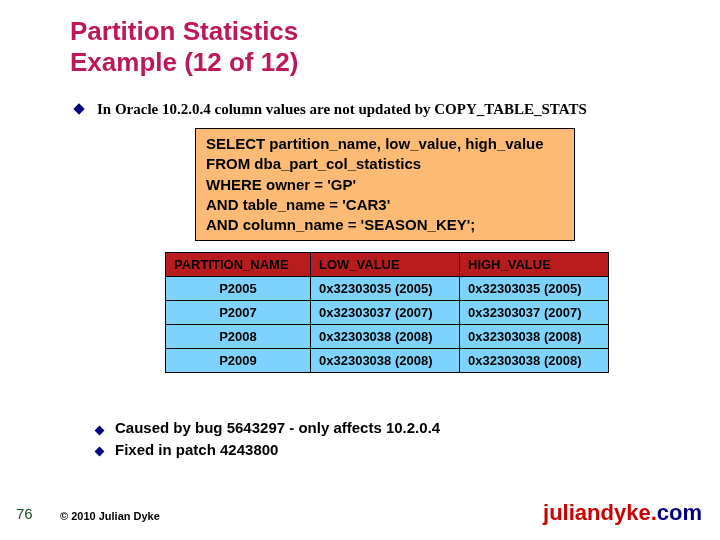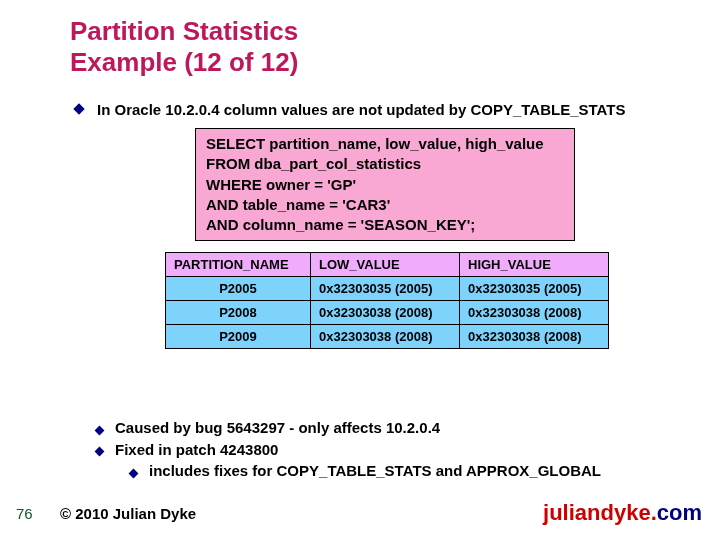--- a/index.html
+++ b/index.html
@@ -21,20 +21,21 @@
     font-weight: bold;
     color: #be185d;
     line-height: 1.2;
   }
   .main-bullet-row {
     position: absolute;
     left: 75px;
     top: 100px;
     display: flex;
     align-items: flex-start;
+    font-family: Liberation Serif, serif;
   }
   .diamond {
     width: 8px;
     height: 8px;
     background: #000080;
     transform: rotate(45deg);
     flex: none;
     margin-top: 5px;
     margin-right: 14px;
   }
@@ -49,21 +50,21 @@
   }
   .bullet-text {
     font-size: 15px;
     font-weight: bold;
     line-height: 1.3;
   }
   .sql-box {
     position: absolute;
     left: 195px;
     top: 128px;
-    background: #f9a8d4;
+    background: #fdba74;
     border: 1px solid #000;
     box-sizing: border-box;
     padding: 5px 10px 5px 10px;
     font-size: 15px;
     font-weight: bold;
     line-height: 1.35;
     white-space: nowrap;
     width: 380px;
   }
   .tbl {
@@ -74,21 +75,21 @@
     font-size: 13px;
     font-weight: bold;
   }
   .tbl th, .tbl td {
     border: 1px solid #000;
     padding: 4px 8px;
     text-align: left;
     background: #7dd3fc;
   }
   .tbl th {
-    background: #f0abfc;
+    background: #b91c1c;
   }
   .tbl td.pn {
     text-align: center;
     width: 128px;
   }
   .tbl th.pn {
     text-align: left;
     width: 128px;
   }
   .tbl td.val, .tbl th.val {
@@ -115,21 +116,21 @@
     position: absolute;
     left: 16px;
     bottom: 18px;
     font-size: 15px;
     color: #14532d;
   }
   .copyright {
     position: absolute;
     left: 60px;
     bottom: 18px;
-    font-size: 15px;
+    font-size: 11px;
     font-weight: bold;
   }
   .site {
     position: absolute;
     right: 18px;
     bottom: 14px;
     font-size: 22px;
     font-weight: bold;
     color: #cc0000;
     margin-left: 33px;
@@ -163,20 +164,25 @@
   <tbody>
       <tr>
     <th class="pn">PARTITION_NAME</th>
     <th class="val">LOW_VALUE</th>
     <th class="val">HIGH_VALUE</th>
   </tr>
   <tr>
     <td class="pn">P2005</td>
     <td class="val">0x32303035 (2005)</td>
     <td class="val">0x32303035 (2005)</td>
+  </tr>
+  <tr>
+    <td class="pn">P2007</td>
+    <td class="val">0x32303037 (2007)</td>
+    <td class="val">0x32303037 (2007)</td>
   </tr>
   <tr>
     <td class="pn">P2008</td>
     <td class="val">0x32303038 (2008)</td>
     <td class="val">0x32303038 (2008)</td>
   </tr>
   <tr>
     <td class="pn">P2009</td>
     <td class="val">0x32303038 (2008)</td>
     <td class="val">0x32303038 (2008)</td>
@@ -186,23 +192,19 @@
 
 <div class="bullets2">
   <div class="row">
     <div class="diamond-small"></div>
     <div class="bullet-text">Caused by bug 5643297 - only affects 10.2.0.4</div>
   </div>
   <div class="row">
     <div class="diamond-small"></div>
     <div class="bullet-text">Fixed in patch 4243800</div>
   </div>
-  <div class="row sub">
-    <div class="diamond-small"></div>
-    <div class="bullet-text">includes fixes for COPY_TABLE_STATS and APPROX_GLOBAL</div>
-  </div>
 </div>
 
 <div class="pagenum">76</div>
 <div class="copyright">© 2010 Julian Dyke</div>
 <div class="site">
   <span>juliandyke.</span><span class="com">com</span>
 </div>
 
 </body></html>

